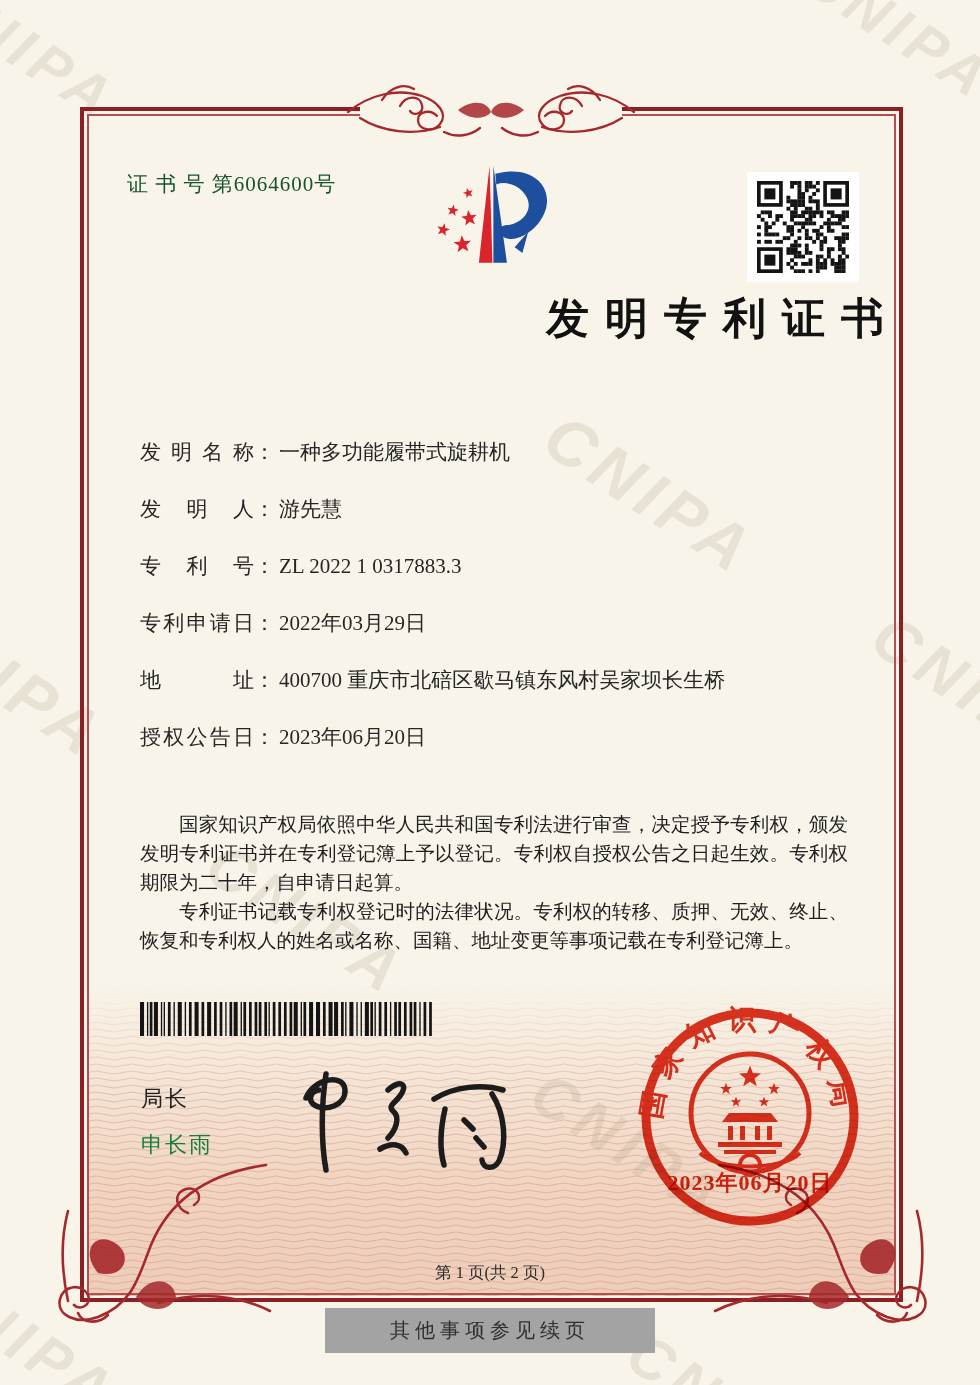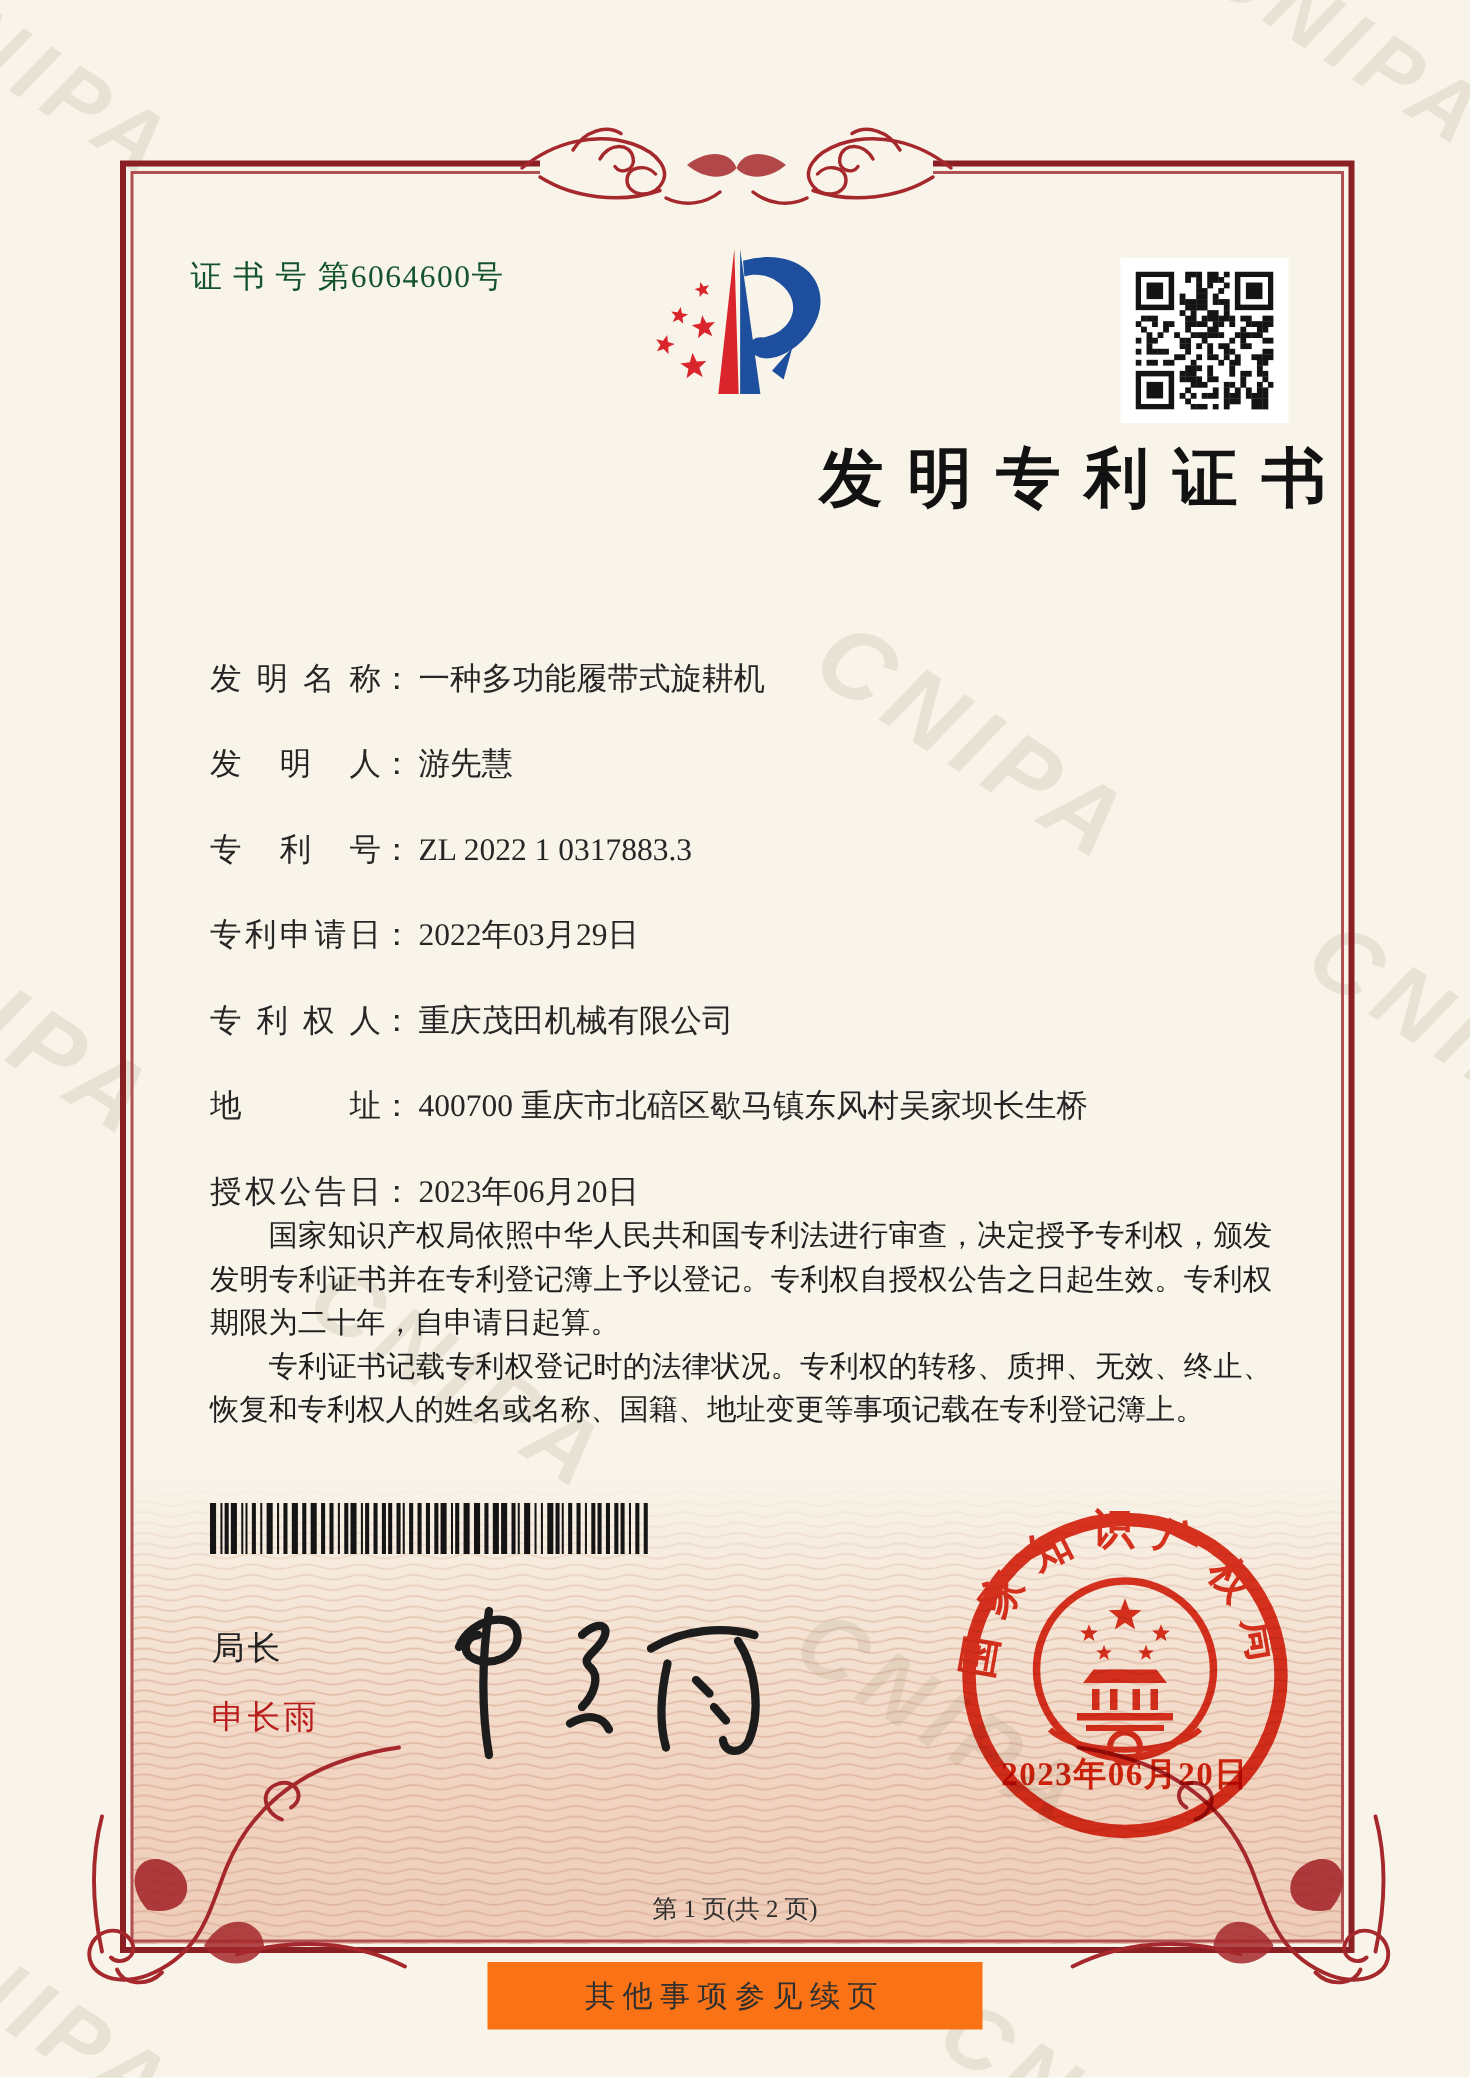--- a/index.html
+++ b/index.html
@@ -40,31 +40,31 @@
   .flabel{display:inline-block;width:114px;text-align:justify;text-align-last:justify;vertical-align:top;}
   .fcolon{display:inline-block;}
   .fvalue{display:inline-block;margin-left:4px;}
   .grant-no-group{position:absolute;left:348px;top:0;}
   .paras{position:absolute;left:140px;top:810px;width:708px;font-size:19.5px;line-height:29px;text-align:justify;color:#1f1f1f;}
   .paras p{margin:0;text-indent:2em;}
   .barcode{position:absolute;left:140px;top:1002px;}
   .director-title{position:absolute;left:141px;top:1084px;font-size:22px;letter-spacing:2px;
     font-family:"Liberation Sans","DejaVu Sans",sans-serif;color:#222;}
   .director-name{position:absolute;left:141px;top:1130px;font-size:22px;letter-spacing:2px;
-    font-family:"Liberation Sans","DejaVu Sans",sans-serif;color:#b91c1c;}
+    font-family:"Liberation Sans","DejaVu Sans",sans-serif;color:#15803d;}
   .sig{position:absolute;left:292px;top:1046px;z-index:4;}
   
   .seal{position:absolute;left:628px;top:995px;width:244px;height:244px;z-index:5;
     mix-blend-mode:multiply;opacity:0.95;}
   .seal-date{position:absolute;left:628px;top:1168px;width:244px;text-align:center;z-index:6;
     font-size:22px;font-weight:bold;color:#d8290f;letter-spacing:1px;
     text-shadow:0 0 3px rgba(255,255,255,0.9),0 0 2px rgba(255,255,255,0.9);mix-blend-mode:multiply;}
   .page-no{position:absolute;left:0;width:980px;top:1262px;text-align:center;font-size:16.5px;color:#2d2d2d;z-index:4;}
   .note-box{position:absolute;left:0;right:0;top:1308px;margin:0 auto;width:330px;z-index:4;
-    background:#f97316;text-align:center;padding:9px 0;font-size:20px;letter-spacing:5px;color:#2f2f2f;}
+    background:#a3a3a3;text-align:center;padding:9px 0;font-size:20px;letter-spacing:5px;color:#2f2f2f;}
 </style>
 </head>
 <body>
 
 <span class="wm" style="left:-48px;top:-38px;font-size:58px;">CNIPA</span>
 <span class="wm" style="left:828px;top:-58px;font-size:58px;">CNIPA</span>
 <span class="wm" style="left:572px;top:398px;font-size:66px;">CNIPA</span>
 <span class="wm" style="left:-78px;top:582px;font-size:66px;">CNIPA</span>
 <span class="wm" style="left:232px;top:828px;font-size:62px;">CNIPA</span>
 <span class="wm" style="left:898px;top:600px;font-size:62px;">CNIPA</span>
@@ -384,23 +384,20 @@
     <div class="frow">
       <span class="flabel">发明人</span><span class="fcolon">：</span><span class="fvalue">游先慧</span>
     </div>
     <div class="frow">
       <span class="flabel">专利号</span><span class="fcolon">：</span><span class="fvalue">ZL 2022 1 0317883.3</span>
     </div>
     <div class="frow">
       <span class="flabel">专利申请日</span><span class="fcolon">：</span><span class="fvalue">2022年03月29日</span>
     </div>
     <div class="frow">
-      <span class="flabel">专利权人</span><span class="fcolon">：</span><span class="fvalue">重庆茂田机械有限公司</span>
-    </div>
-    <div class="frow">
       <span class="flabel">地址</span><span class="fcolon">：</span><span class="fvalue">400700 重庆市北碚区歇马镇东风村吴家坝长生桥</span>
     </div>
     <div class="frow">
       <span class="flabel">授权公告日</span><span class="fcolon">：</span><span class="fvalue">2023年06月20日</span>
     </div>
   </div>
 
   <div class="paras">
     <p>国家知识产权局依照中华人民共和国专利法进行审查，决定授予专利权，颁发发明专利证书并在专利登记簿上予以登记。专利权自授权公告之日起生效。专利权期限为二十年，自申请日起算。</p>
     <p>专利证书记载专利权登记时的法律状况。专利权的转移、质押、无效、终止、恢复和专利权人的姓名或名称、国籍、地址变更等事项记载在专利登记簿上。</p>

